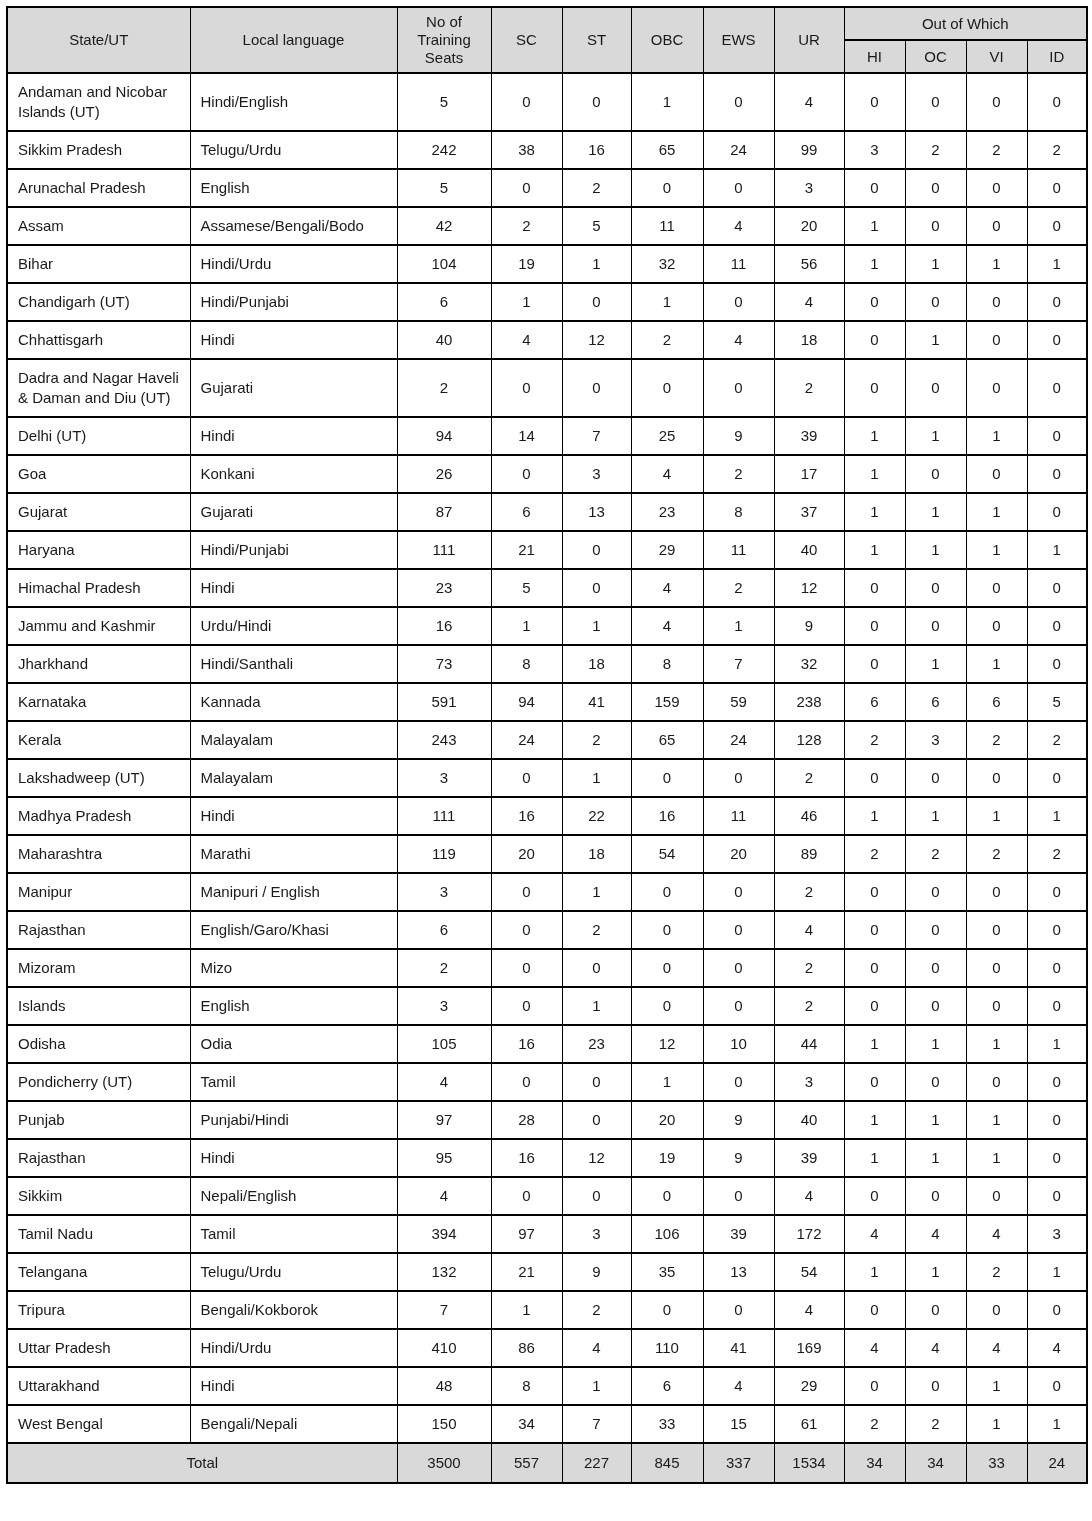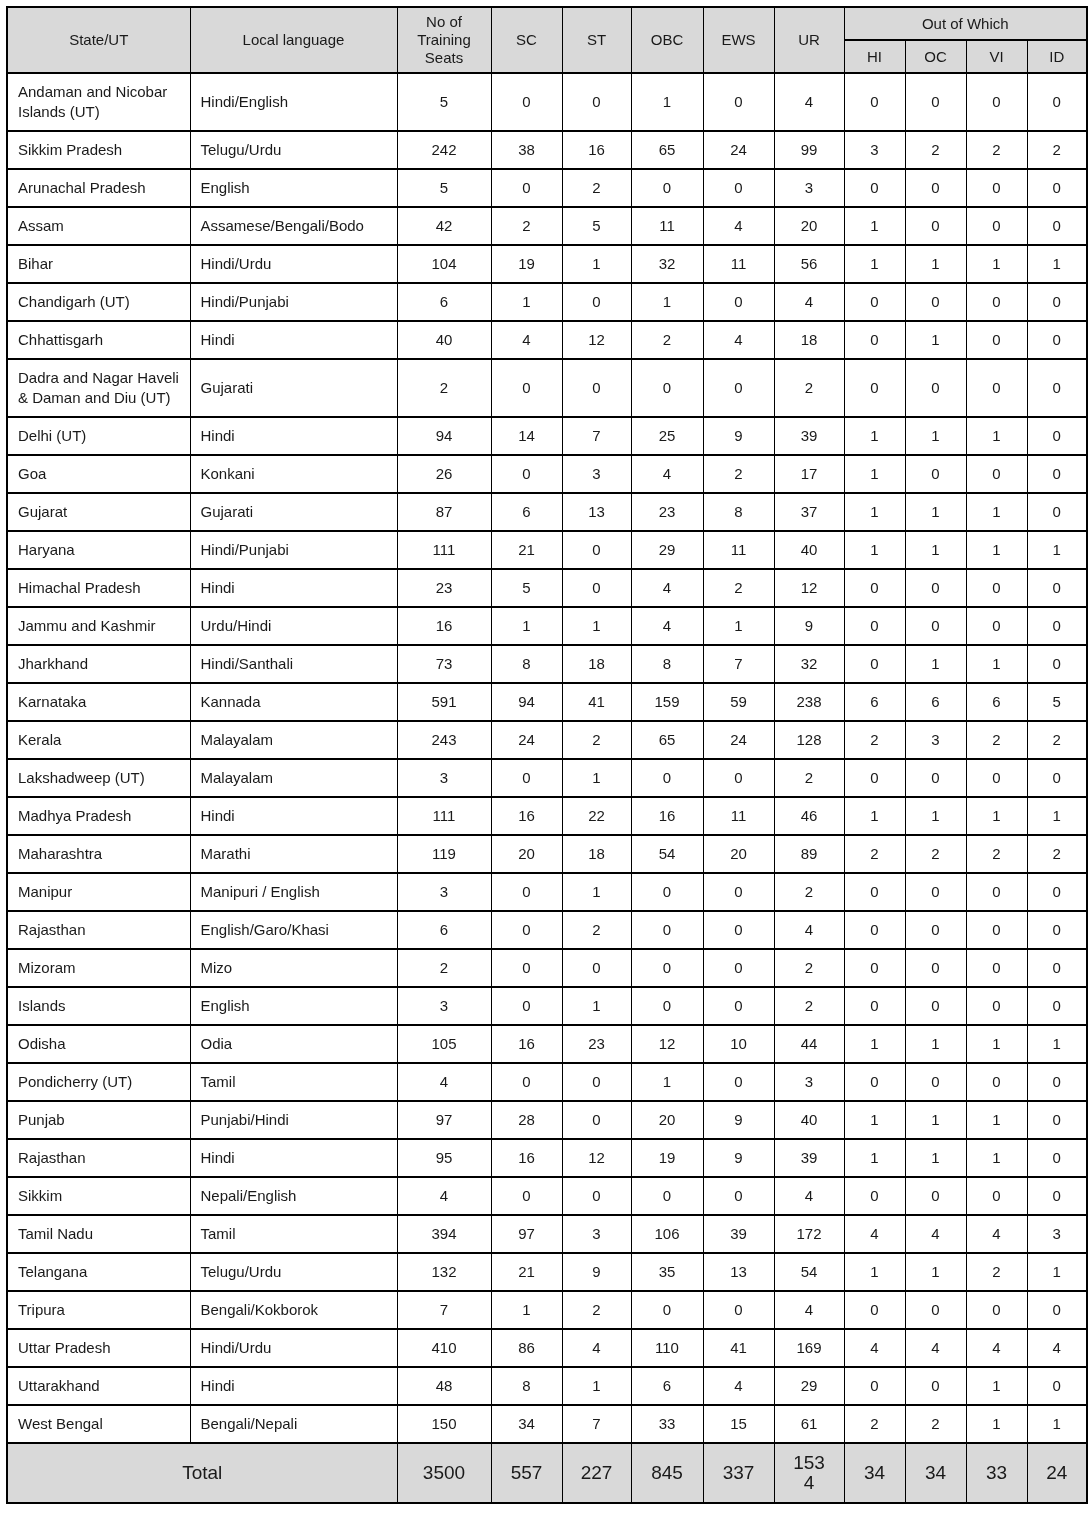--- a/index.html
+++ b/index.html
@@ -42,21 +42,21 @@
     text-align:center;
     background:#ffffff;
   }
   tbody td.txt{
     text-align:left;
     padding-left:10px;
     padding-right:6px;
   }
   tfoot td{
     background:var(--header-bg);
-    font-size:19px;
+    font-size:15px;
     line-height:20px;
     padding:9px 16px;
     text-align:center;
   }
 </style>
 </head>
 <body>
 
 <div class="page">
   <table>

